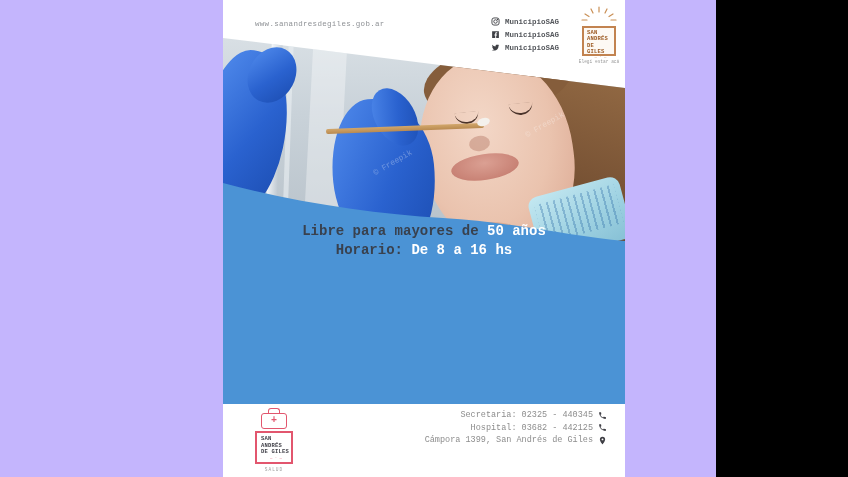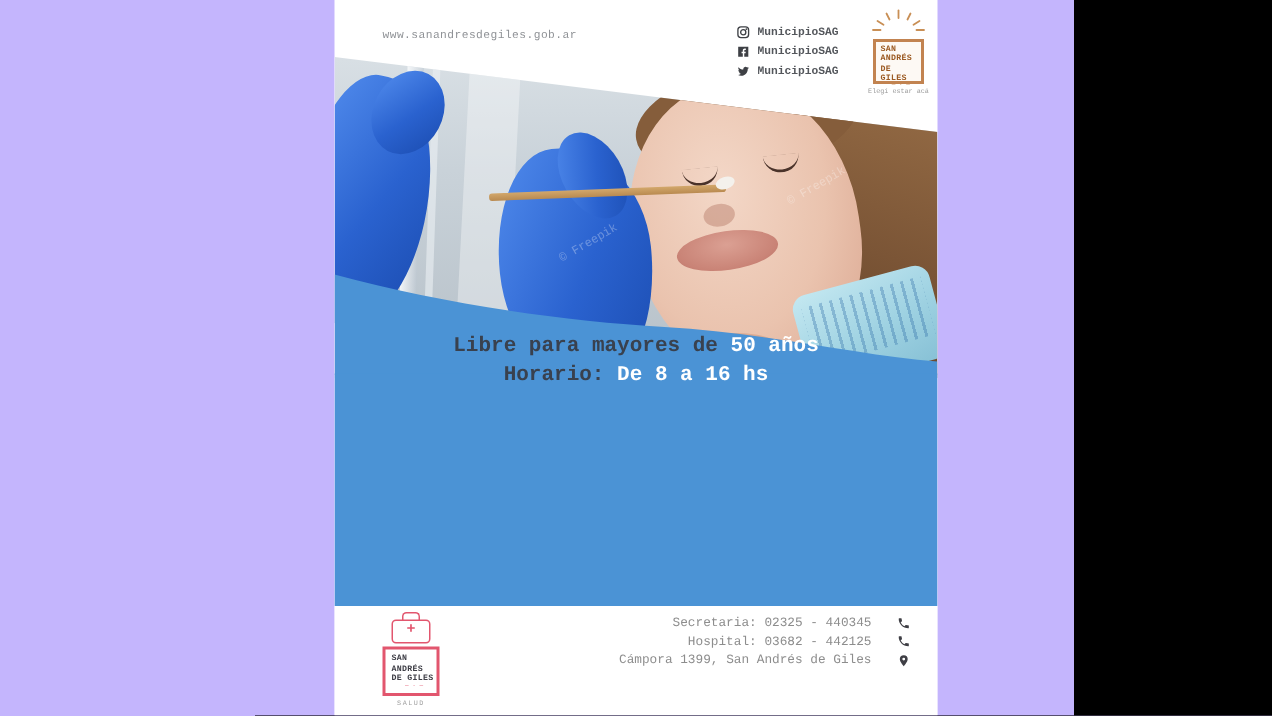--- a/index.html
+++ b/index.html
@@ -79,21 +79,21 @@
             display:flex;align-items:center;justify-content:center;background:#fff;}
   .bag-cross{font-size:10px;font-weight:700;color:#e2566e;line-height:10px;}
   .salud-box{width:38px;height:33px;border:2px solid #e2566e;margin:2px auto 0;box-sizing:border-box;
              padding:3px 0 0 4px;text-align:left;background:#fff;}
   .salud-box .ln{display:block;font-size:5.5px;font-weight:700;color:#3e3e46;line-height:6.5px;letter-spacing:.2px;}
   .salud-box .sdv{display:block;font-size:4px;color:#e2566e;text-align:center;line-height:5px;}
   .salud-sub{margin-top:3px;font-size:4.5px;color:#a0a0a0;letter-spacing:1px;}
   .sec-title{position:absolute;left:70px;top:17px;font-size:14.5px;font-weight:700;color:#45454c;
              line-height:15.5px;letter-spacing:.3px;}
   .contacts{position:absolute;right:18px;top:6px;display:flex;flex-direction:column;gap:2.5px;align-items:flex-end;}
-  .contact-row{display:flex;align-items:center;gap:17px;font-size:8.5px;color:#8d8d8d;}
+  .contact-row{display:flex;align-items:center;gap:5px;font-size:8.5px;color:#8d8d8d;}
   .contact-row svg{width:9px;height:9px;fill:#3f3f45;flex:none;}
 </style>
 </head>
 <body>
 
 <div class="canvas">
   <div class="flyer">
 
     <div class="site-url">www.sanandresdegiles.gob.ar</div>
 

